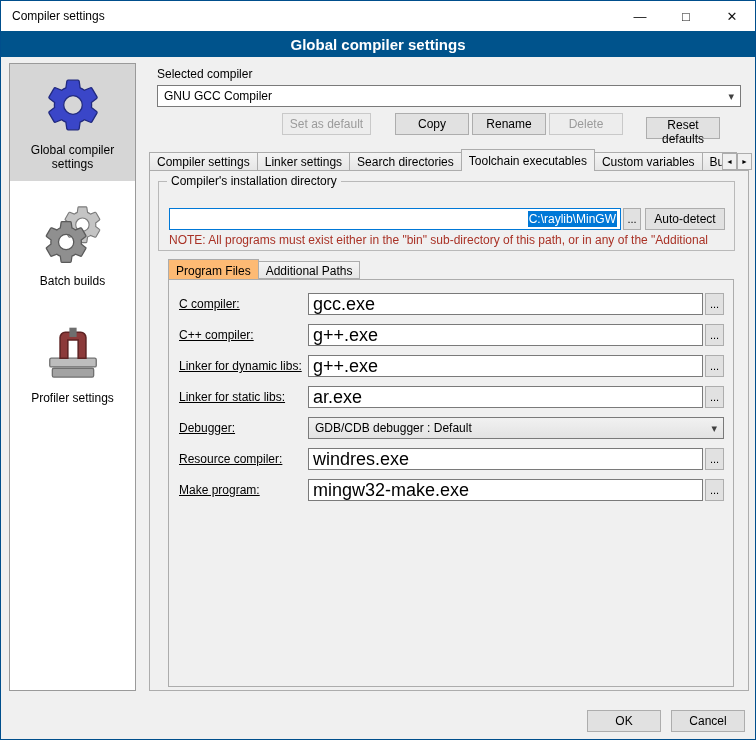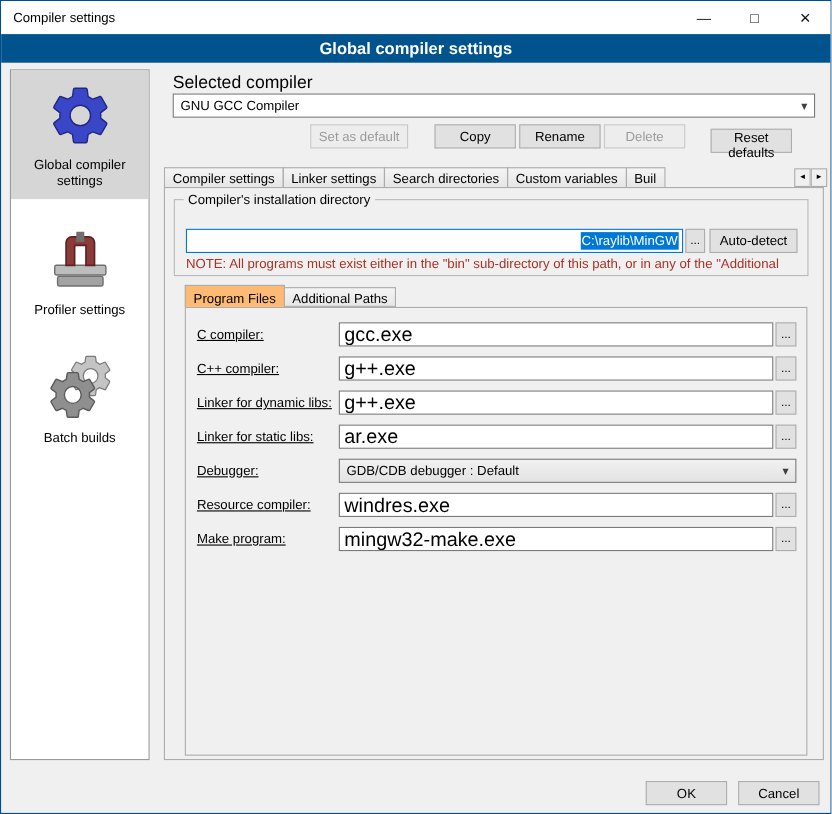--- a/index.html
+++ b/index.html
@@ -26,21 +26,21 @@
   .sidebar { position:absolute; left:8px; top:62px; width:127px; height:628px;
              background:#fff; border:1px solid #9A9A9A; overflow:hidden; }
   .side-item { display:flex; flex-direction:column; align-items:center; text-align:center;
                padding:10px 4px 10px; gap:7px; cursor:default; }
   .side-item.selected { background:#D6D6D6; }
   .side-item + .side-item { margin-top:14px; }
   .side-icon { width:62px; height:62px; }
   .side-label { font-size:12px; line-height:14px; }
 
   
-  .static-label { position:absolute; font-size:16px; }
+  .static-label { position:absolute; font-size:12px; }
   .combo { background:#fff; border:1px solid #7A7A7A; display:flex; align-items:center;
            padding:0 6px; font-size:12px; cursor:default; }
   .combo-arrow { margin-left:auto; font-size:11px; color:#404040; }
   .btn { position:absolute; height:22px; background:#E1E1E1; border:1px solid #ADADAD;
          font-family:"Liberation Sans", sans-serif; font-size:12px; color:#000;
          text-align:center; cursor:default; }
   .btn.disabled { color:#9B9B9B; background:#EDEDED; border-color:#C9C9C9; }
 
   
   .tabs { position:absolute; left:148px; top:148px; width:588px; height:22px;
@@ -118,52 +118,53 @@
 
   <div class="sidebar">
     <div class="side-item selected">
       <svg class="side-icon" viewBox="0 0 24 24">
         <use href="#gear-path" fill="#3A46C8" stroke="#20297F" stroke-width="0.5"></use>
       </svg>
       <span class="side-label">Global compiler settings</span>
     </div>
     <div class="side-item">
       <svg class="side-icon" viewBox="0 0 24 24">
+        <use href="#gear-path" fill="#C4C4C4" stroke="#7A7A7A" stroke-width="0.6" transform="translate(7,-1) scale(0.72)"></use>
+        <use href="#gear-path" fill="#8F8F8F" stroke="#5A5A5A" stroke-width="0.6" transform="translate(-0.5,4.5) scale(0.82)"></use>
+      </svg>
+      <span class="side-label">Batch builds</span>
+    </div>
+    <div class="side-item">
+      <svg class="side-icon" viewBox="0 0 24 24">
         <rect x="3" y="14" width="18" height="3.4" rx="0.6" fill="#BDBDBD" stroke="#6F6F6F" stroke-width="0.5"></rect>
         <rect x="4" y="17.9" width="16" height="3.4" rx="0.6" fill="#A3A3A3" stroke="#6F6F6F" stroke-width="0.5"></rect>
         <path d="M7 14 V6 a2 2 0 0 1 2 -2 h6 a2 2 0 0 1 2 2 v8 h-3 V7 h-4 v7 z" fill="#8C3A3A" stroke="#5D2323" stroke-width="0.6"></path>
         <rect x="10.6" y="2.2" width="2.8" height="3.6" fill="#6E6E6E"></rect>
       </svg>
       <span class="side-label">Profiler settings</span>
     </div>
-    <div class="side-item">
-      <svg class="side-icon" viewBox="0 0 24 24">
-        <use href="#gear-path" fill="#C4C4C4" stroke="#7A7A7A" stroke-width="0.6" transform="translate(7,-1) scale(0.72)"></use>
-        <use href="#gear-path" fill="#8F8F8F" stroke="#5A5A5A" stroke-width="0.6" transform="translate(-0.5,4.5) scale(0.82)"></use>
-      </svg>
-      <span class="side-label">Batch builds</span>
-    </div>
   </div>
 
   <span class="static-label" style="left:156px; top:66px;">Selected compiler</span>
   <div class="combo" style="position:absolute; left:156px; top:84px; width:584px; height:22px;gap:12px;">
     <span>GNU GCC Compiler</span>
     <span class="combo-arrow">▾</span>
   </div>
 
   <button class="btn disabled" style="left:281px; top:112px; width:89px;">Set as default</button>
   <button class="btn" style="left:394px; top:112px; width:74px;">Copy</button>
   <button class="btn" style="left:471px; top:112px; width:74px;">Rename</button>
   <button class="btn disabled" style="left:548px; top:112px; width:74px;">Delete</button>
   <button class="btn" style="left:645px; top:116px; width:74px;">Reset defaults</button>
 
   <div class="tabs">
     <div class="tab">Compiler settings</div>
     <div class="tab">Linker settings</div>
     <div class="tab">Search directories</div>
+    <div class="tab active">Toolchain executables</div>
     <div class="tab">Custom variables</div>
     <div class="tab">Buil</div>
   </div>
   <div class="tab-scroll" style="left:721px;">◄</div>
   <div class="tab-scroll" style="left:736px;">►</div>
 
   <div class="tab-panel">
 
     <div class="group">
       <span class="group-label">Compiler's installation directory</span>

